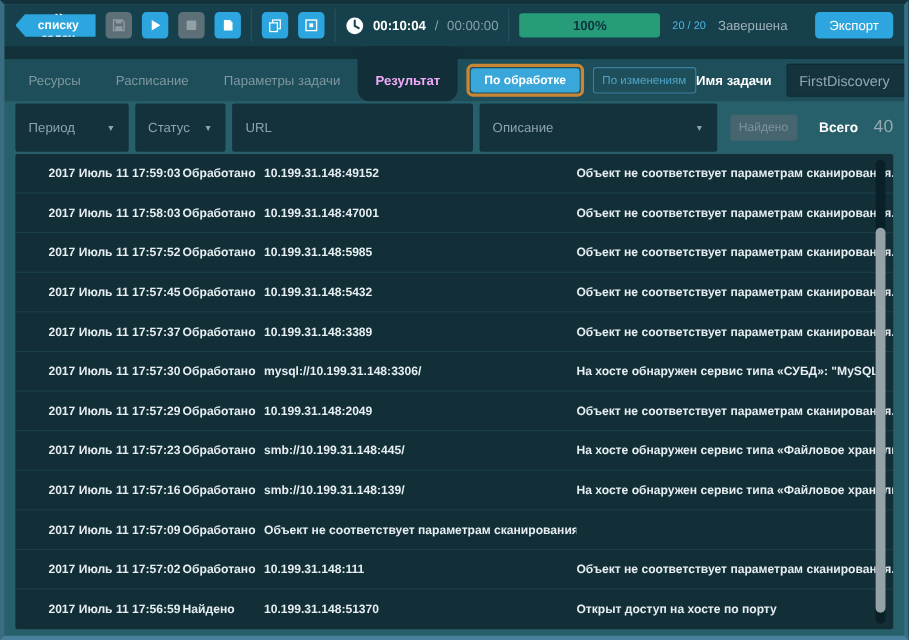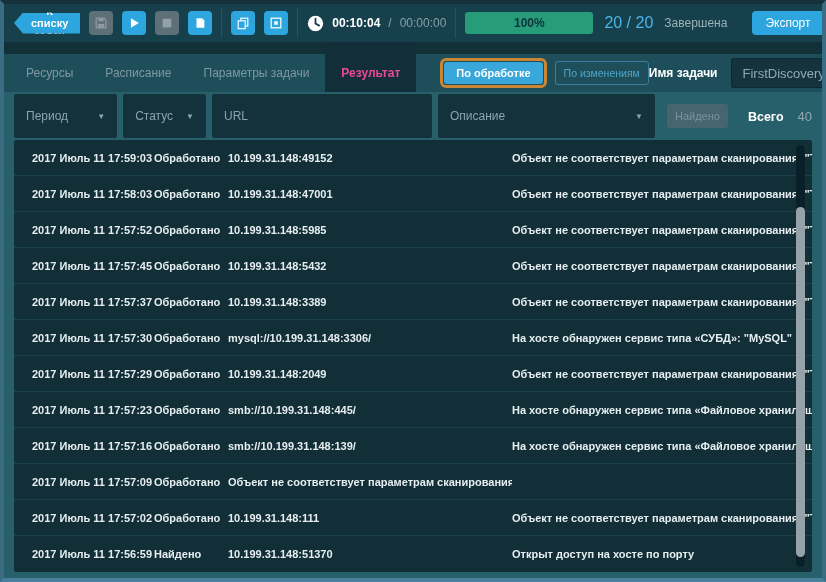--- a/index.html
+++ b/index.html
@@ -21,33 +21,33 @@
   .icon-btn { width:24px; height:24px; border-radius:4px; border:none; cursor:pointer;
               display:flex; align-items:center; justify-content:center; flex-shrink:0; }
   .icon-btn.blue { background:#2da5de; }
   .icon-btn.disabled { background:#5d6f77; }
   .vsep { width:1px; height:30px; background:#27525e; flex-shrink:0; }
   .timer { display:flex; align-items:center; gap:8px; font-size:12px; color:#86a0a9; white-space:nowrap; }
   .timer .elapsed { color:#ffffff; font-weight:bold; }
   .progress { width:128px; height:22px; background:#279c79; border-radius:3px;
               display:flex; align-items:center; justify-content:center;
               color:#0d333d; font-size:12px; font-weight:bold; flex-shrink:0; }
-  .counter { color:#4db4e6; font-size:16px; margin:0 2px; white-space:nowrap; }
+  .counter { color:#4db4e6; font-size:10px; margin:0 2px; white-space:nowrap; }
   .status-text { color:#9db1b8; font-size:12px; margin-left:auto; white-space:nowrap; }
   .btn-export { background:#2da5de; color:#fff; font-size:12px; height:24px; padding:0 13px;
                 border-radius:4px; border:none; cursor:pointer; font-family:inherit; margin-left:16px; }
   
   .header-gap { height:12px; background:#113038; flex-shrink:0; }
   .tabbar { height:38px; background:#1e4e5a; display:flex; align-items:stretch;
             padding-left:6px; flex-shrink:0; }
   .tab { padding:0 16px; display:flex; align-items:center; font-size:12px;
          color:#7e98a1; cursor:pointer; white-space:nowrap; }
-  .tab.active { background:#122e38; color:#ec4899; font-weight:bold;
-                margin-top:-12px; padding-top:12px; }
-  .toggle-wrap { display:flex; align-items:center; margin-left:24px; gap:8px; }
+  .tab.active { background:#122e38; color:#f0abfc; font-weight:bold;
+                margin-top:-12px; padding-top:12px;border-radius:11px; }
+  .toggle-wrap { display:flex; align-items:center; margin-left:8px; gap:8px; }
   .toggle-highlight { border:3px solid #c98634; border-radius:6px; padding:1px; display:flex; }
   .btn-toggle-active { background:#39a7da; color:#fff; font-size:11px; font-weight:bold;
                        height:22px; padding:0 12px; border-radius:3px; border:none;
                        cursor:pointer; font-family:inherit; white-space:nowrap; }
   .btn-toggle { background:transparent; color:#4fa5c9; font-size:10.5px; height:24px;
                 padding:0 8px; border-radius:3px; border:1px solid #3b7f9e;
                 cursor:pointer; font-family:inherit; white-space:nowrap; }
   .taskname { margin-left:auto; display:flex; align-items:center; gap:14px; padding-right:6px; }
   .taskname .lbl { color:#fff; font-weight:bold; font-size:12px; white-space:nowrap; }
   .taskname input { width:172px; height:30px; background:#15333d; border:1px solid #0e2a33;
@@ -63,26 +63,26 @@
   .sel-period { width:106px; }
   .sel-status { width:85px; }
   .inp-url { width:227px; font-family:inherit; color:#8da4ac; outline:none; }
   .inp-url::placeholder { color:#8da4ac; }
   .sel-desc { width:224px;gap:32px; }
   .btn-refresh { background:#46656e; color:#7d949b; font-size:11px; height:24px;
                  padding:0 8px; border-radius:3px; border:none; font-family:inherit;
                  margin-left:6px; white-space:nowrap; }
   .total { margin-left:14px; display:flex; align-items:baseline; gap:14px; }
   .total .lbl { color:#fff; font-weight:bold; font-size:12.5px; }
-  .total .val { color:#93a9b1; font-size:13px; }
+  .total .val { color:#93a9b1; font-size:16px; }
   
   .table { flex:1; background:#122e37; border-radius:2px; position:relative;
            overflow:hidden; min-height:0; }
   .row { display:grid; grid-template-columns:122px 74px 284px 1fr; align-items:center;
-         height:36px; padding-left:18px; border-bottom:1px solid #1b414c;
+         height:36px; padding-left:30px; border-bottom:1px solid #1b414c;
          font-size:11px; font-weight:bold; color:#e6eef1; cursor:default; }
   .row:last-child { border-bottom:none; }
   .cell { white-space:nowrap; overflow:hidden; }
   .cell.desc { padding-right:34px; }
   .scrollbar { position:absolute; right:7px; top:5px; bottom:5px; width:9px;
                background:#0a2029; border-radius:5px; }
   .scroll-thumb { position:absolute; left:0; width:9px; top:62px; height:350px;
                   background:#95a2a8; border-radius:5px; cursor:grab; }
 </style>
 </head>

